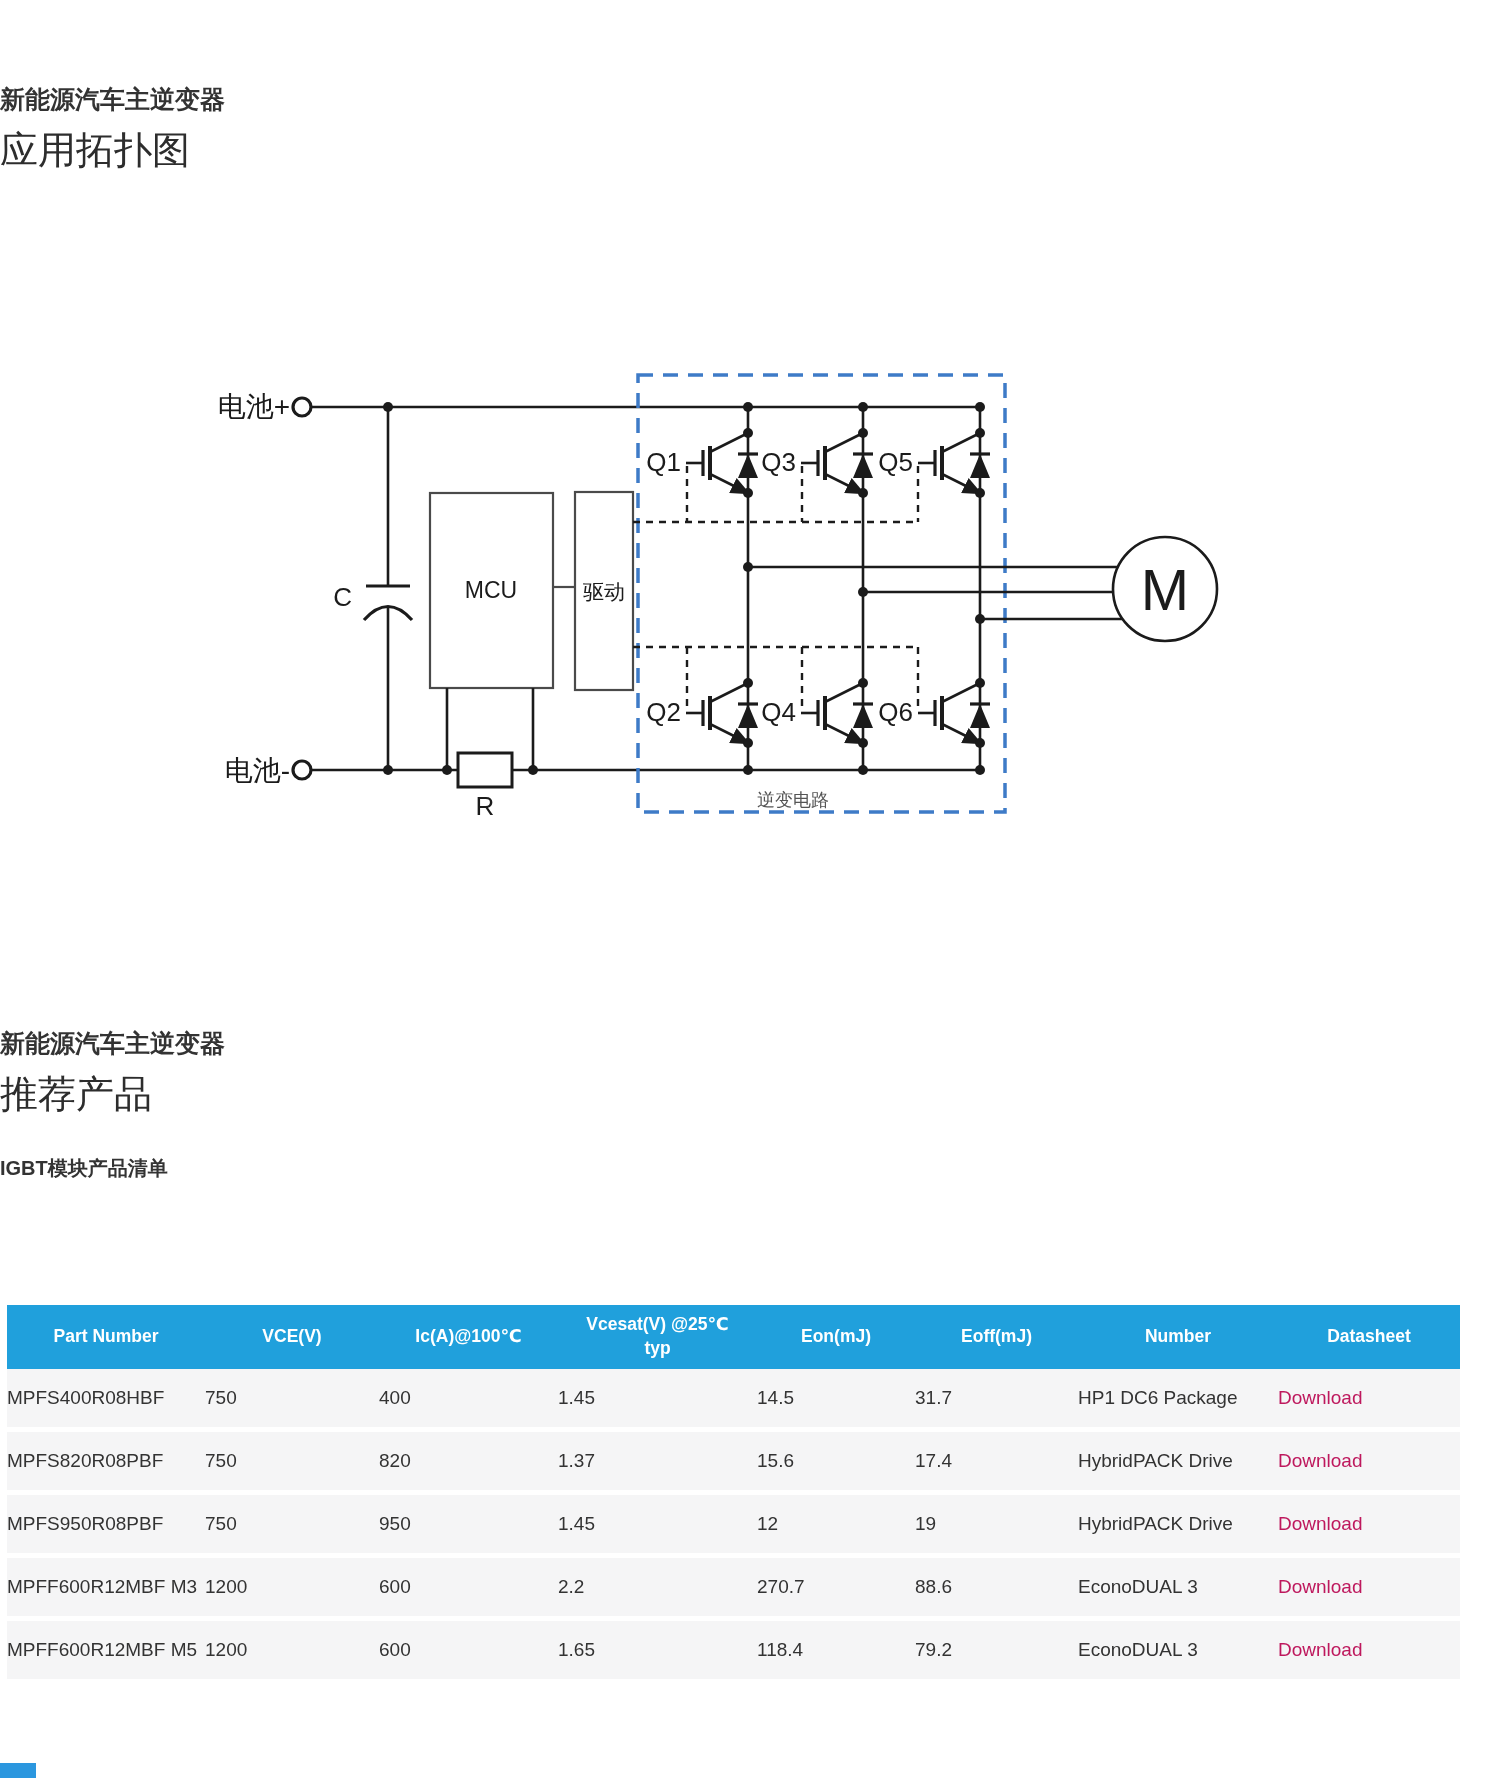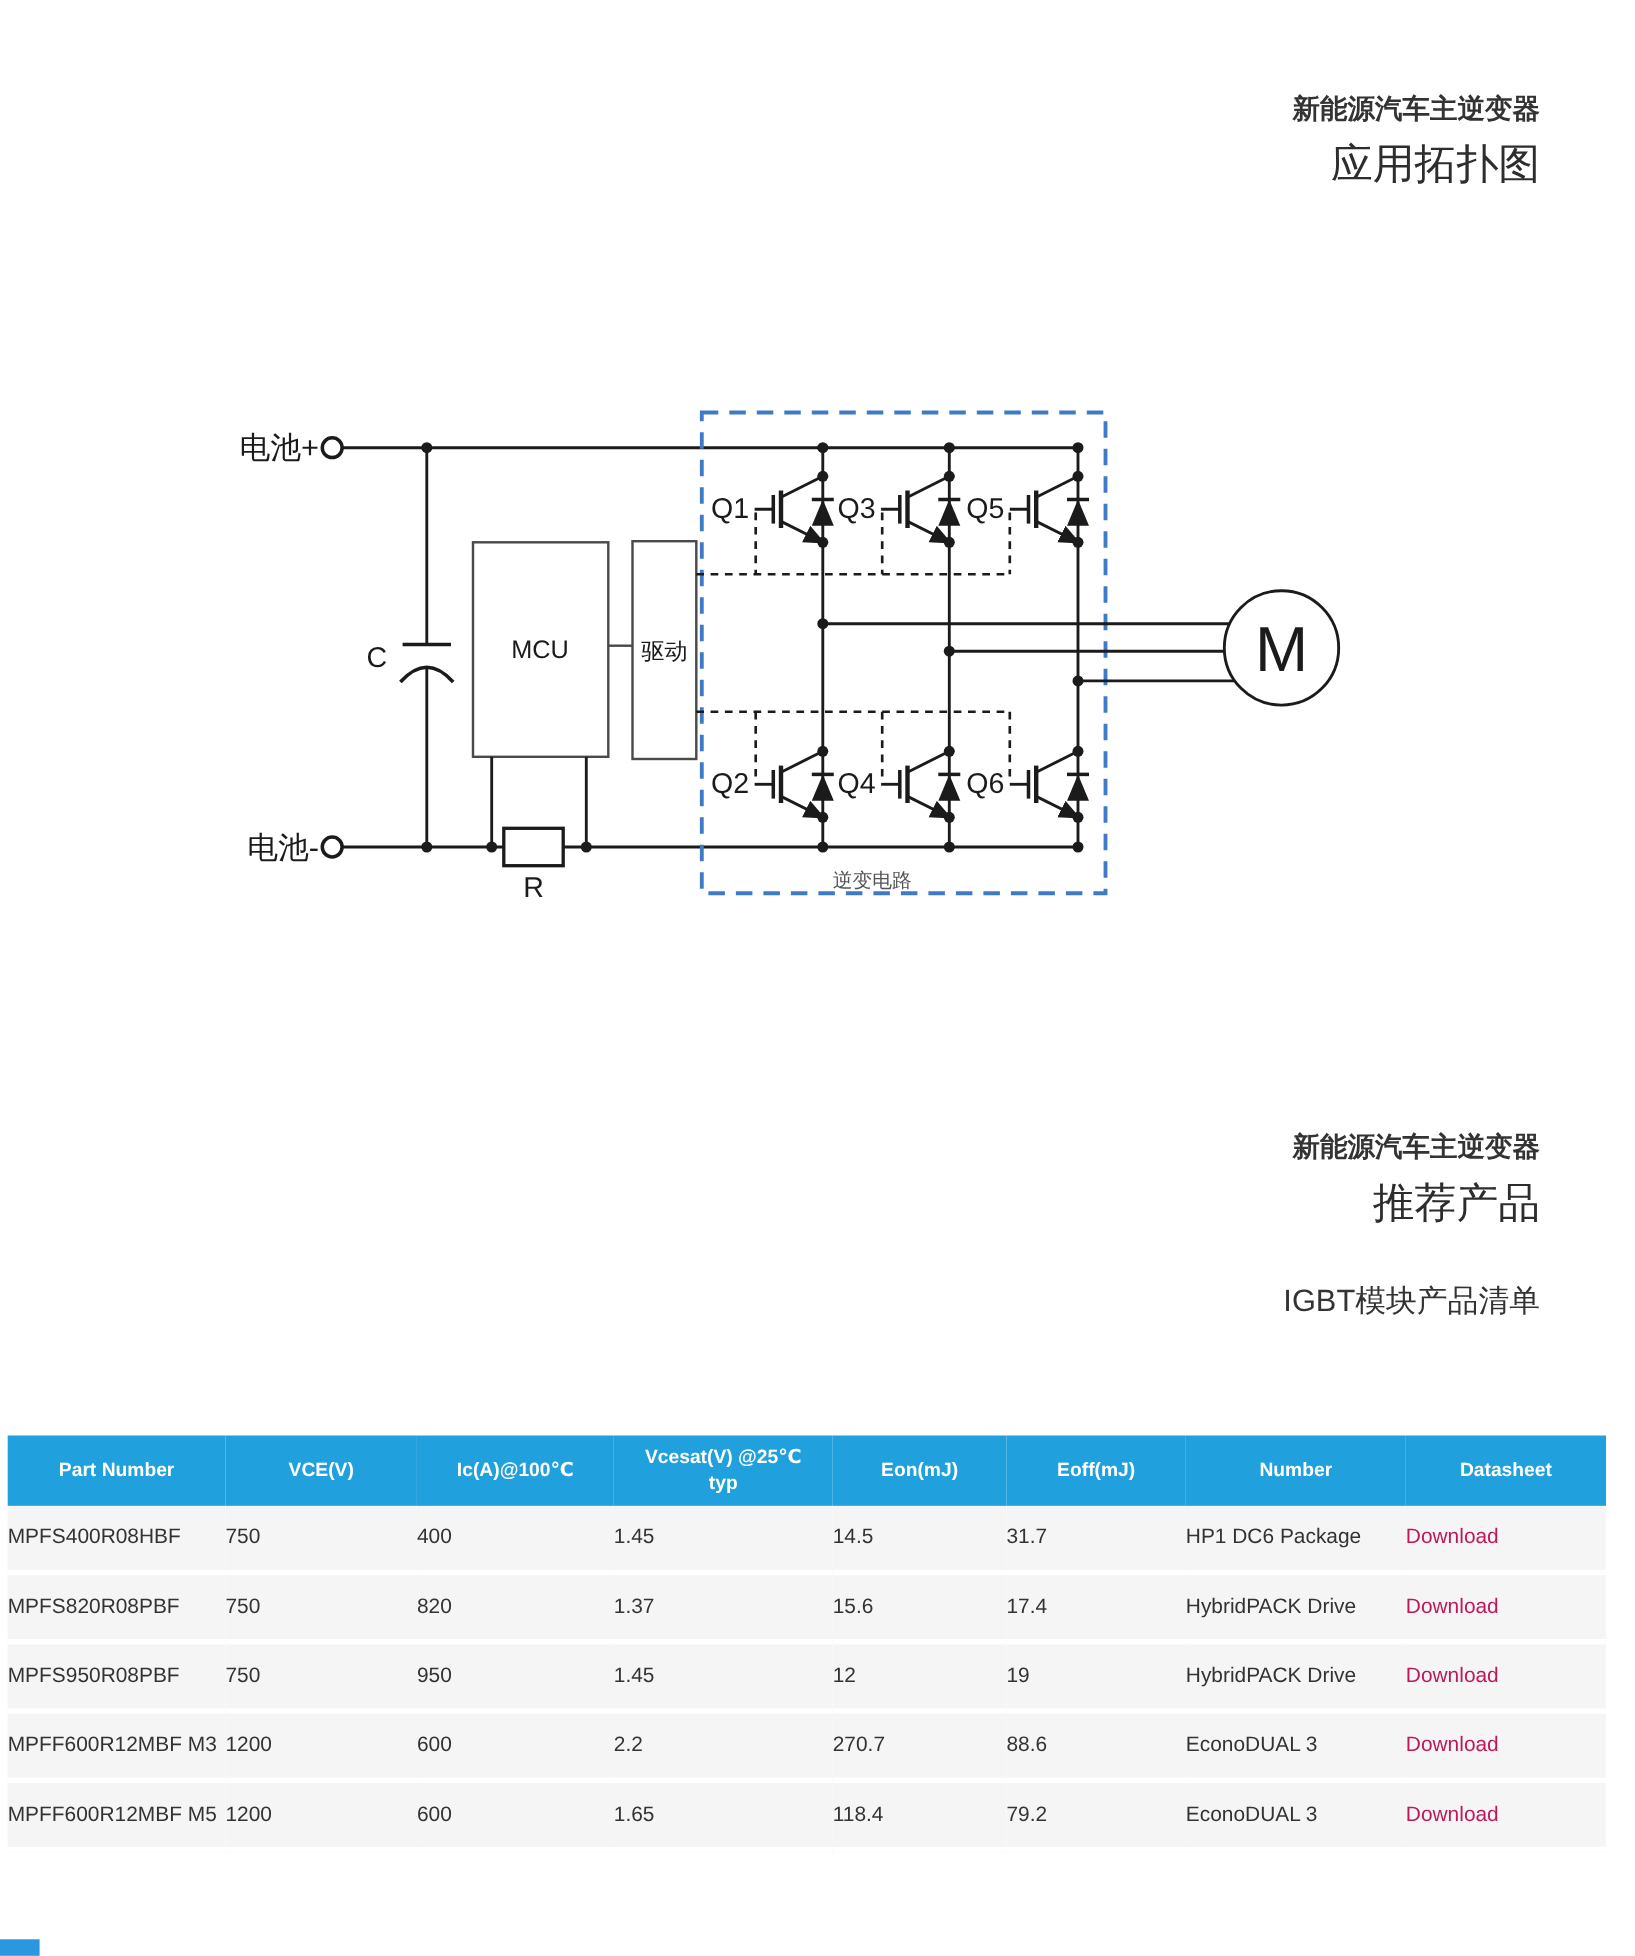--- a/index.html
+++ b/index.html
@@ -1,23 +1,23 @@
 <!DOCTYPE html>
 <html><head>
 <meta charset="utf-8">
 <style>
   html,body{margin:0;padding:0}
   body{
     width:1486px;height:1778px;background:#fff;position:relative;overflow:hidden;
     font-family:"Liberation Sans","DejaVu Sans",sans-serif;
   }
-  .titles{position:absolute;left:0;width:1400px;text-align:right;color:#333}
+  .titles{position:absolute;left:0;width:1400px;text-align:left;color:#333}
   .t-sub{font-size:25px;font-weight:700;line-height:30px}
   .t-main{font-size:38px;font-weight:400;line-height:44px;margin-top:14px;color:#2d2d2d}
-  .t-list{font-size:28px;font-weight:400;line-height:30px;margin-top:52px}
+  .t-list{font-size:20px;font-weight:700;line-height:30px;margin-top:37px}
   #sec1{top:84px}
   #sec2{top:1028px}
 
   
   #circuit{position:absolute;left:0;top:330px}
   .w{stroke:#1b1b1b;stroke-width:2.6;fill:none}
   .w3{stroke:#1b1b1b;stroke-width:3.2;fill:none}
   .bx{stroke:#4a4a4a;stroke-width:2.2;fill:#fff}
   .dot{fill:#1b1b1b;stroke:none}
   .dash{stroke:#1b1b1b;stroke-width:2.4;stroke-dasharray:7 6;fill:none}

